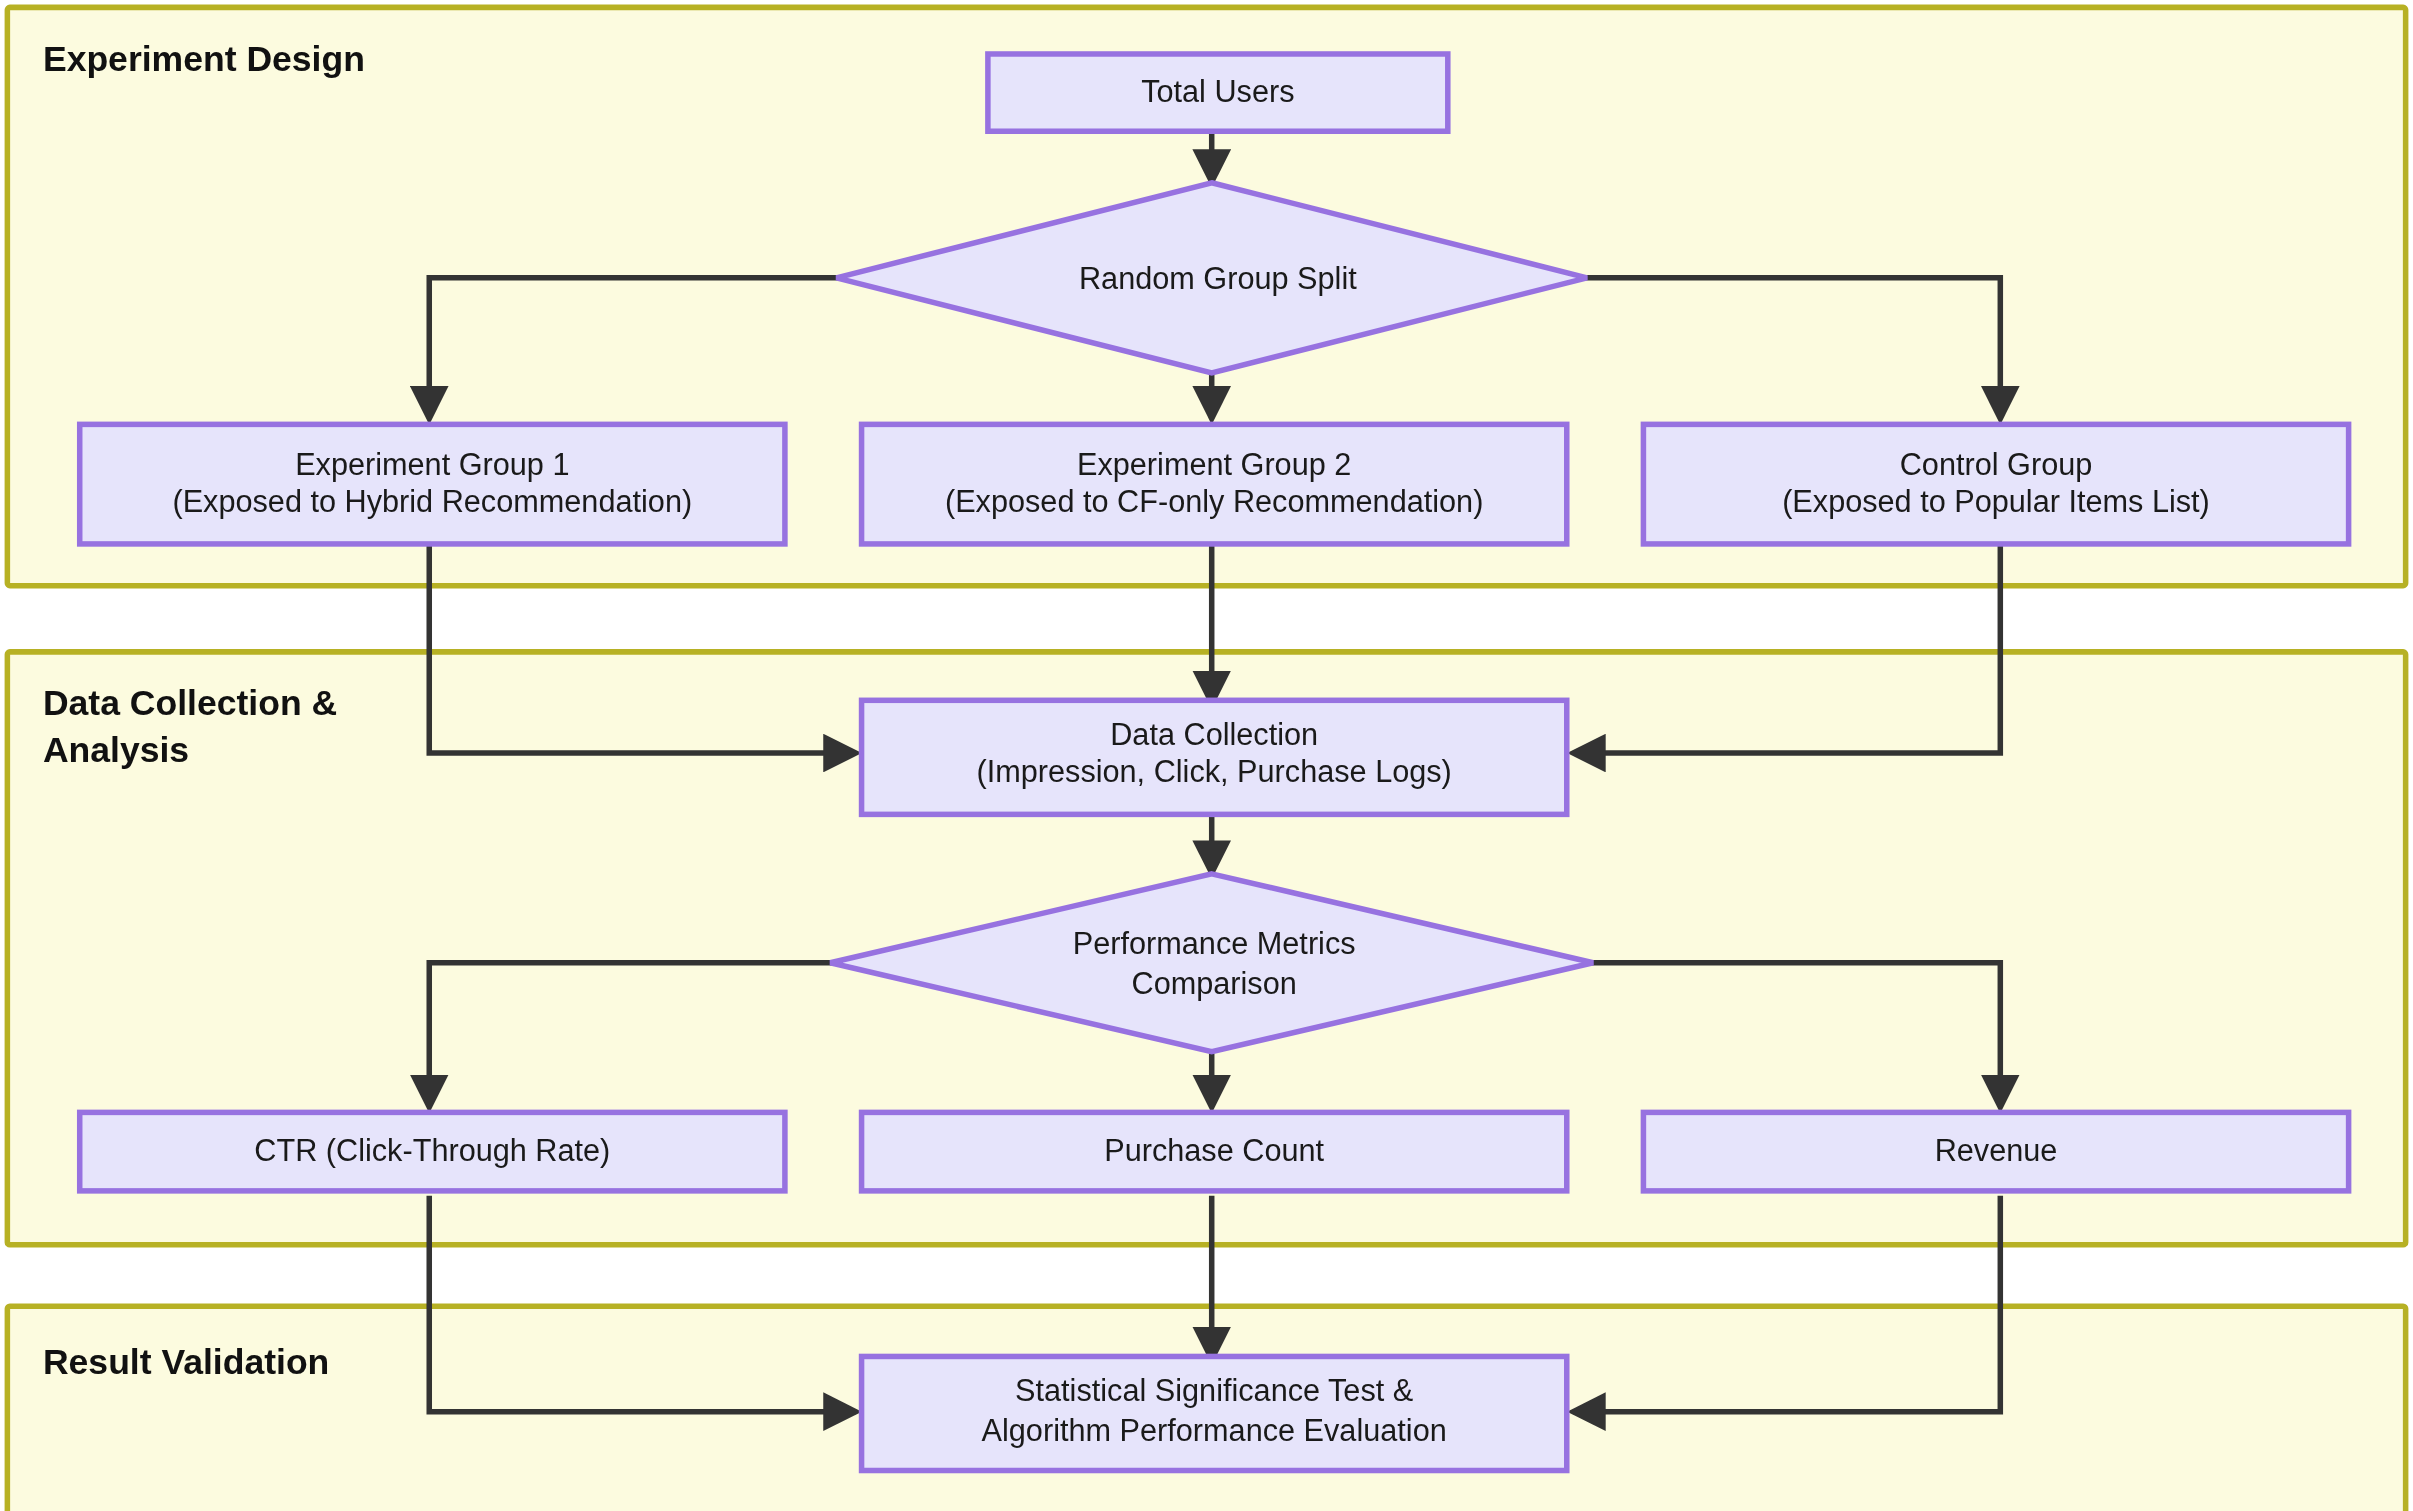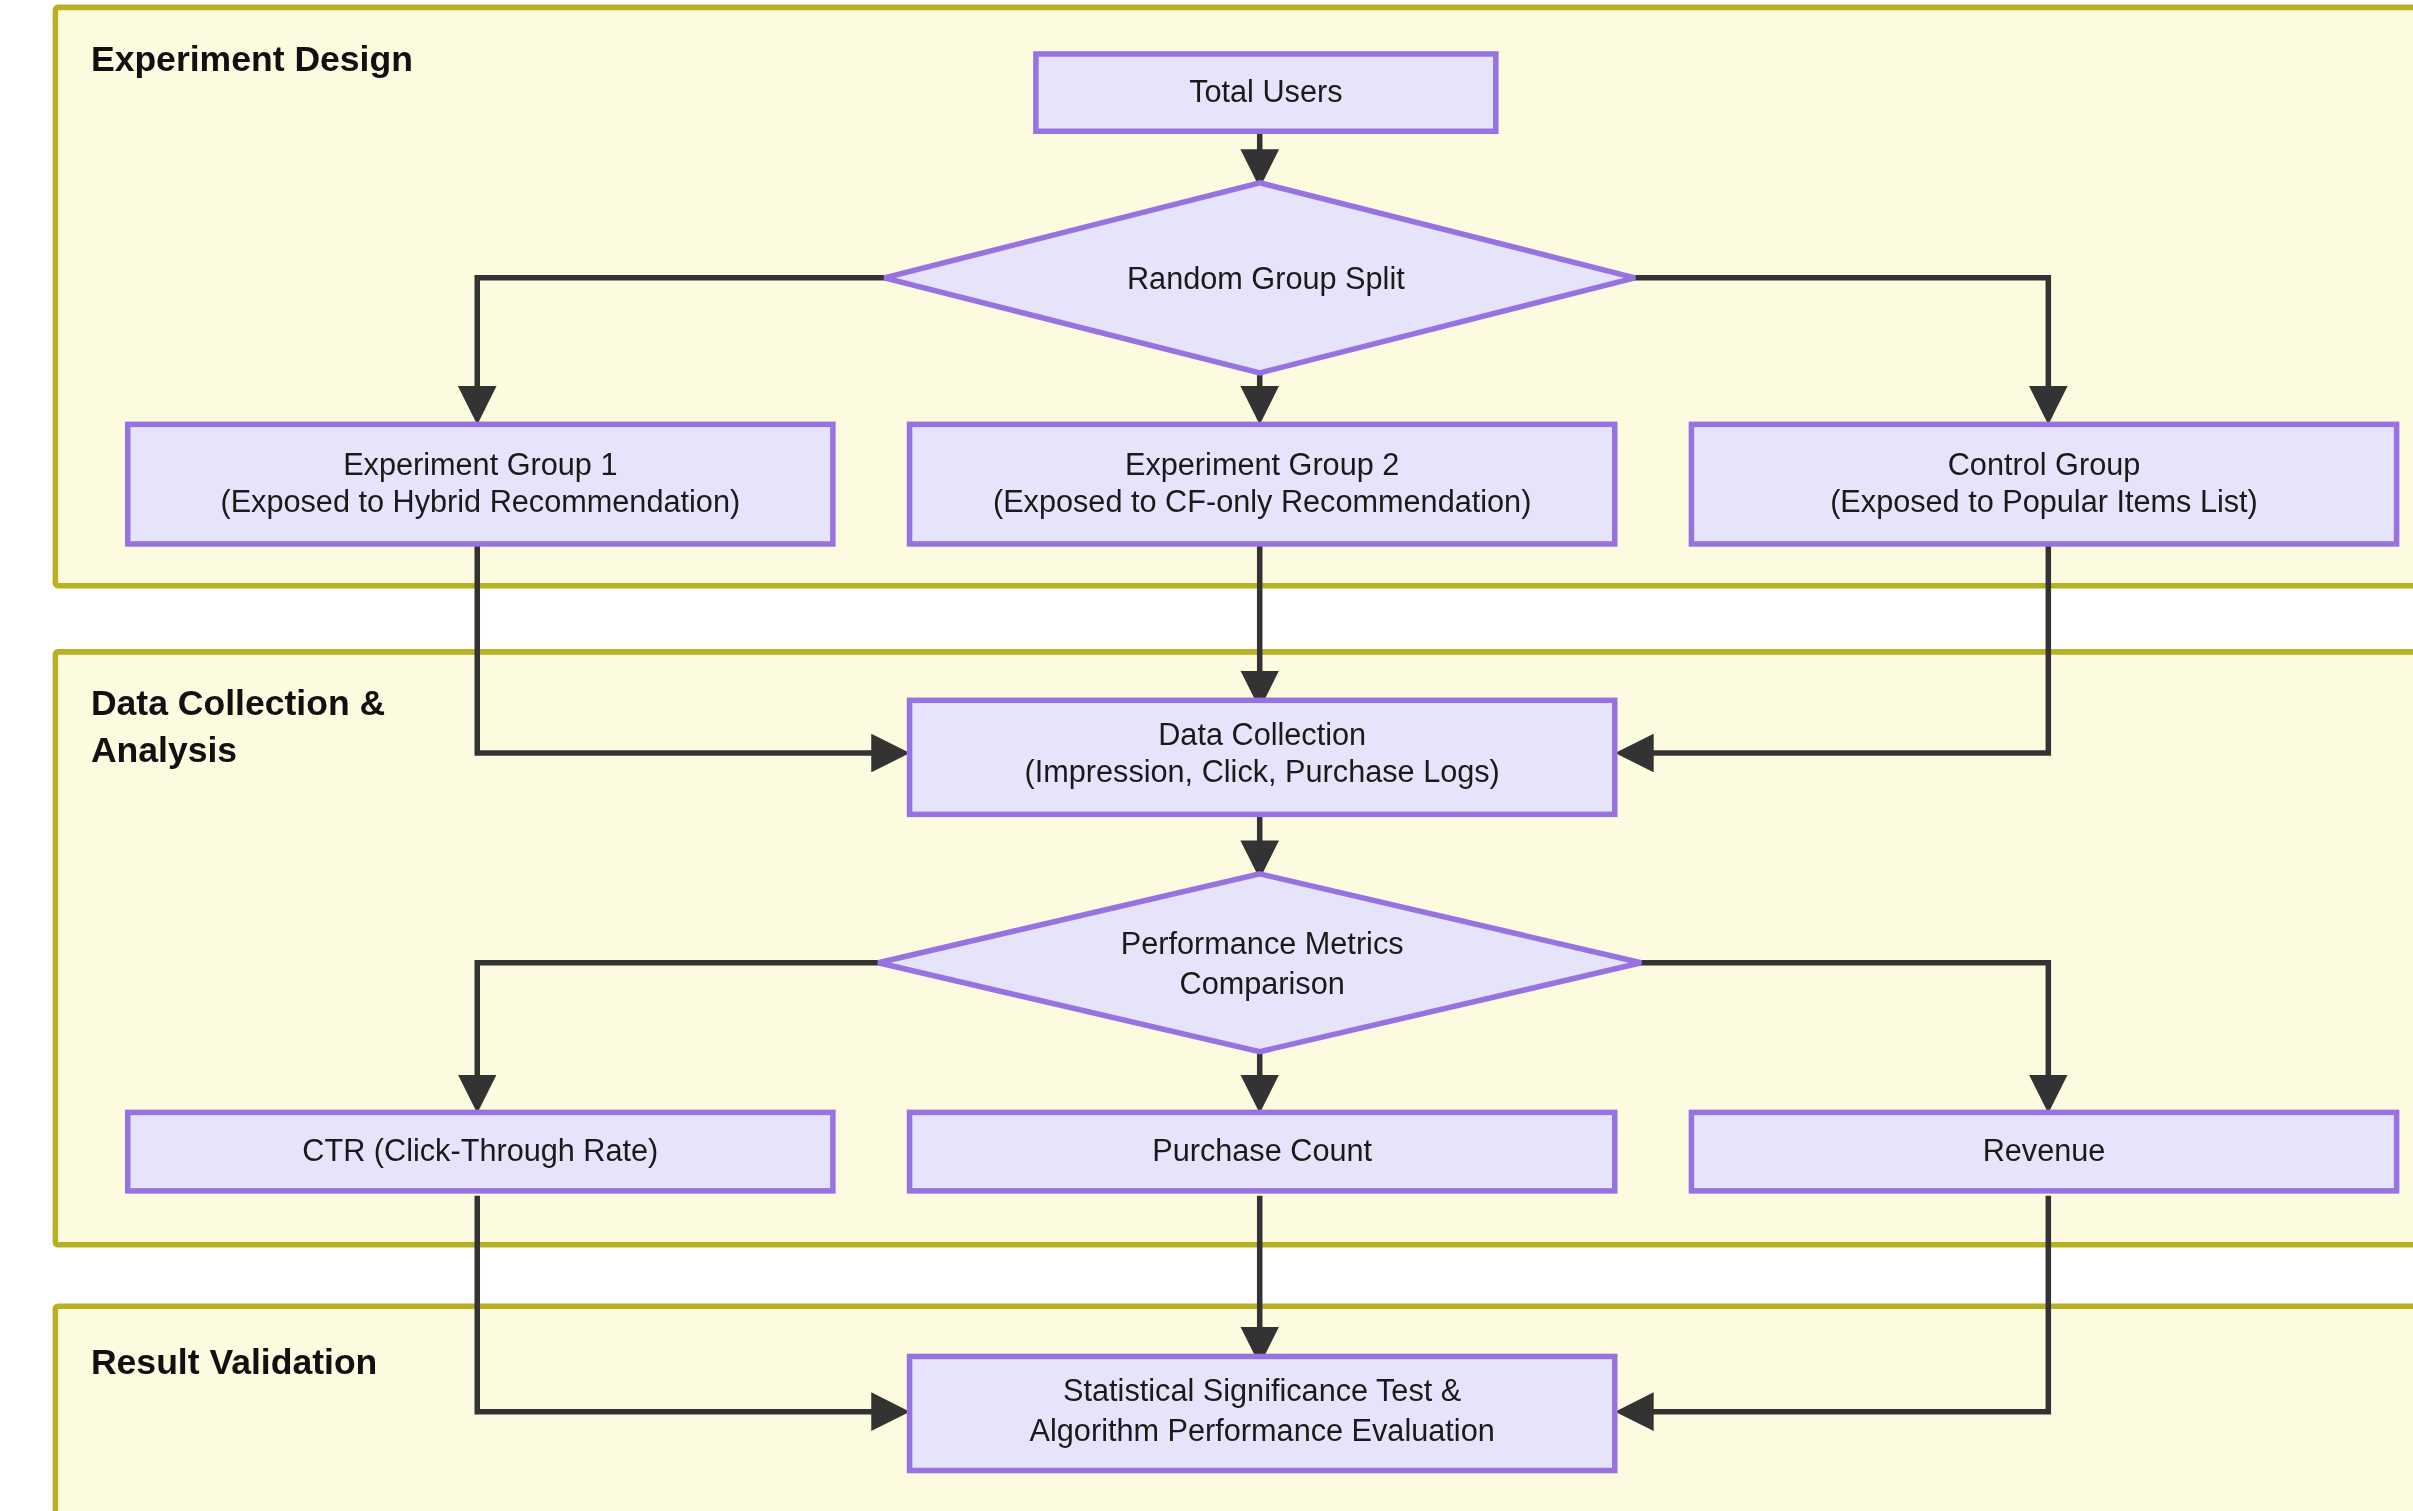--- a/index.html
+++ b/index.html
@@ -10,21 +10,20 @@
   body {
     width: 2413px;
     height: 1511px;
     font-family: "Liberation Sans", sans-serif;
     overflow: hidden;
   }
   #canvas {
     position: relative;
     width: 2182px;
     height: 1511px;
-    margin-left: 48px;
   }
   svg#diagram {
     position: absolute;
     top: 0;
     left: 0;
     width: 2413px;
     height: 1511px;
     display: block;
   }
   .cluster-rect {

